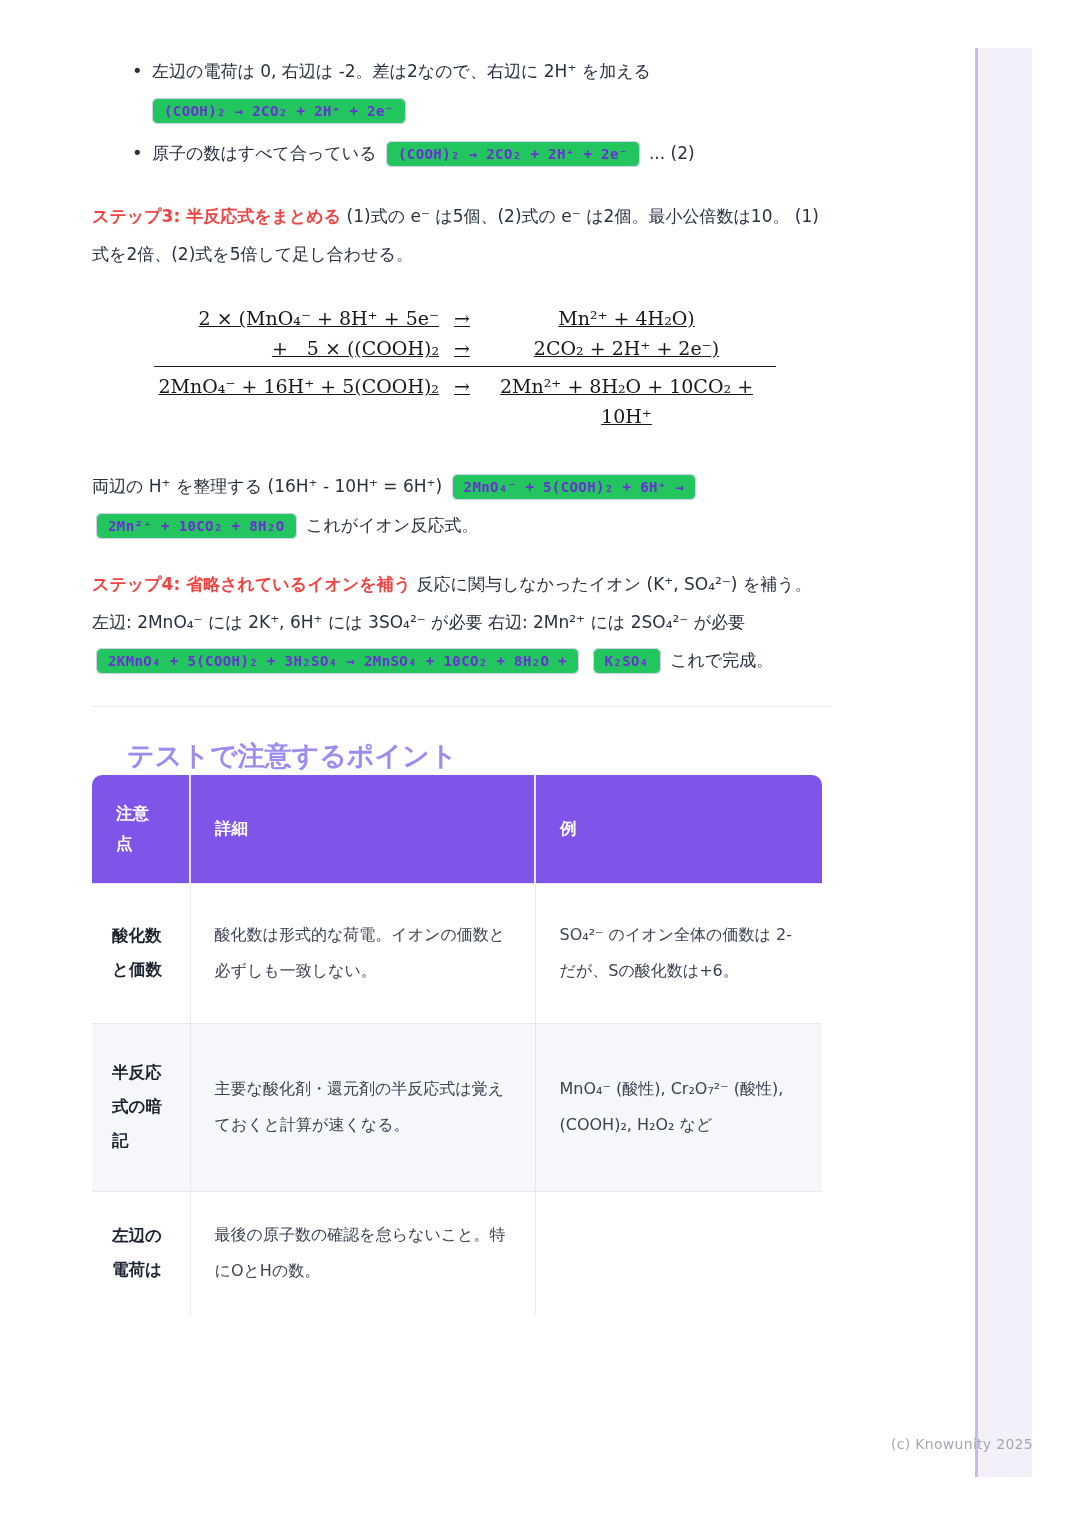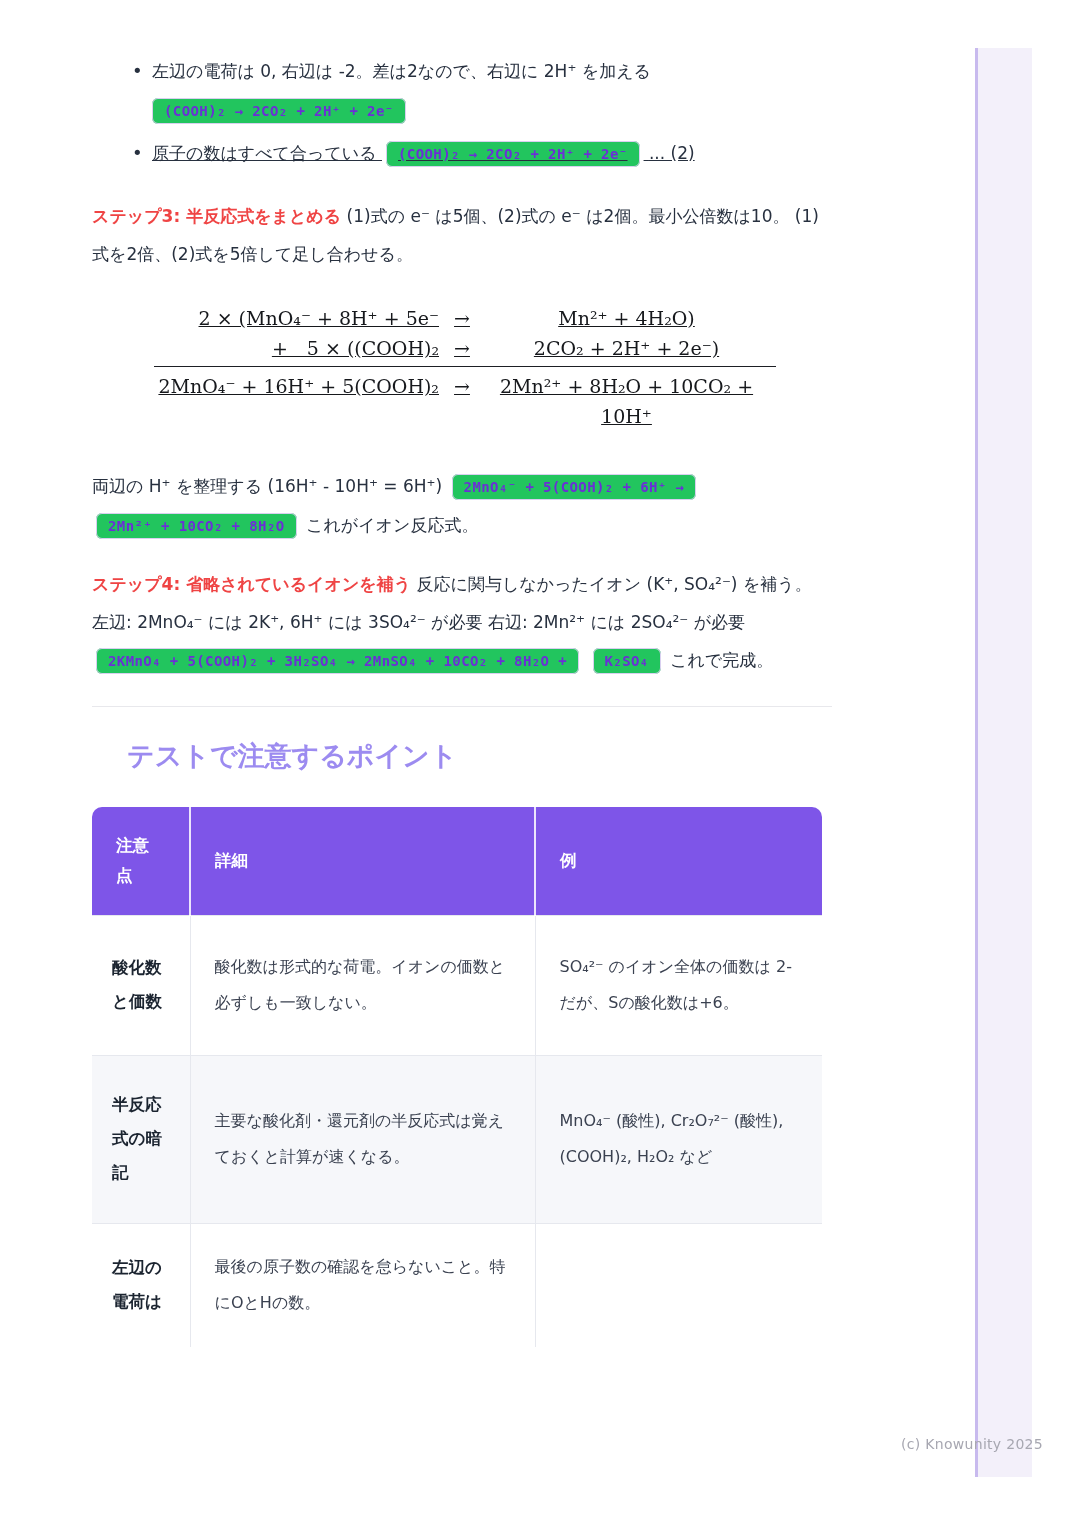--- a/index.html
+++ b/index.html
@@ -10,21 +10,21 @@
   
   .edge-strip { position:absolute; left:975px; top:48px; width:57px; height:1429px;
                 background:#f3f0fa; border-left:3px solid #c8baee; z-index:0; }
 
   .content { position:absolute; left:92px; top:50px; width:740px; z-index:1;
              color:#27303f; font-size:17px; }
 
   
   ul.bullets { list-style:none; margin-top:6px; }
   ul.bullets li { position:relative; padding-left:60px; line-height:30px; }
-  ul.bullets li + li { margin-top:12px;text-decoration:underline; }
+  ul.bullets li + li { margin-top:12px; }
   ul.bullets li::before { content:"•"; position:absolute; left:40px; top:0;
                           font-size:18px; color:#27303f; }
 
   
   code.chem { font-family:"DejaVu Sans Mono", monospace; font-size:14px; font-weight:600;
               color:#6b2fd6; background:#22c55e; border:1px solid #d9d0f0; border-radius:6px;
               padding:4px 11px; white-space:pre; letter-spacing:.4px; }
   .codeline { margin:9px 0 10px 0; }
   code.inline { margin:0 4px; }
 
@@ -41,38 +41,38 @@
   .ma { flex:0 0 46px; text-align:center; }
   .mr { flex:1; text-align:center; padding-right:8px; }
   .mrule { border-top:1.6px solid #1d1f24; margin:3px 0 4px 0; }
 
   hr.divider { border:none; border-top:1.5px solid #e8e8ec; margin-top:26px; }
 
   h2.heading { margin-top:30px; font-size:27px; line-height:38px; font-weight:700;
                color:#9c8bf0;margin-left:35px; }
 
   
-  .tablewrap { margin-top:32px; width:730px; height:680px; overflow:hidden;
+  .tablewrap { width:730px; height:680px; overflow:hidden;
                border-radius:10px 10px 0 0; }
   table { width:730px; border-collapse:collapse; table-layout:fixed; }
   col.c1 { width:98px; } col.c2 { width:345px; } col.c3 { width:287px; }
   th { background:#7e55e8; color:#ffffff; font-size:16.5px; font-weight:600;
        text-align:left; vertical-align:middle; padding:18px 24px; line-height:30px;
        height:108px; }
   th + th { border-left:2px solid rgba(255,255,255,.85); }
   td { vertical-align:middle; padding:20px 24px; font-size:16px; line-height:36px;
        color:#3a4150; border-top:1px solid #e6e8ee; background:#ffffff; }
   td + td { border-left:1px solid #e6e8ee; }
   td.point { font-weight:700; color:#1b2430; font-size:16.5px; line-height:34px;
              padding:20px 16px 20px 20px; }
   tbody tr:nth-child(even) td { background:#f6f7fa; }
   tr.r1 { height:140px; } tr.r2 { height:140px; } tr.r3 { height:168px; } tr.r4 { height:124px; }
 
   .footer { position:absolute; left:891px; top:1436px; z-index:2; font-size:14px;
-            color:#a7a7b1; letter-spacing:.3px;margin-left:10px; }
+            color:#a7a7b1; letter-spacing:.3px; }
 </style>
 </head>
 <body>
 
 <div class="page">
   <div class="edge-strip"></div>
 
   <div class="content">
 
     <ul class="bullets">

